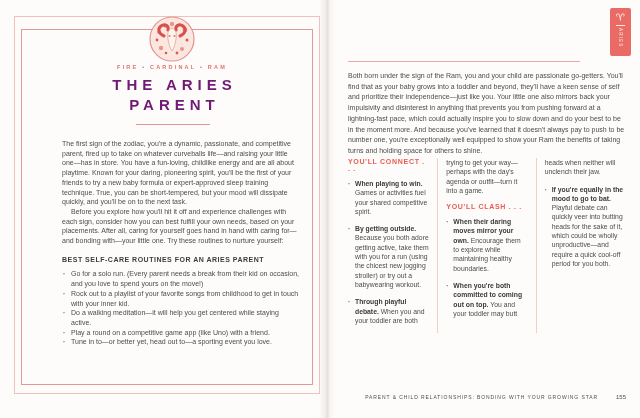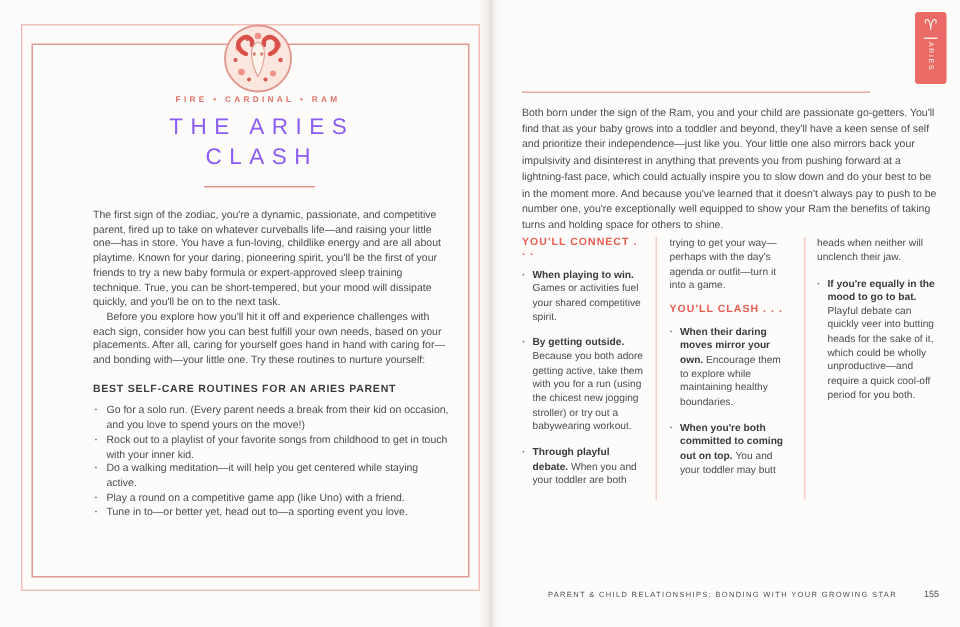--- a/index.html
+++ b/index.html
@@ -9,21 +9,21 @@
   .gutter{position:absolute;left:319px;top:0;width:16px;height:100%;
           background:linear-gradient(90deg,rgba(120,90,85,0) 0%,rgba(120,90,85,0.10) 42%,rgba(120,90,85,0.18) 52%,rgba(120,90,85,0.04) 70%,rgba(120,90,85,0) 100%);}
   
   .page-left{position:absolute;left:0;top:0;width:327px;height:418px;}
   .frame-outer{position:absolute;left:14px;top:16px;width:304px;height:376px;border:1px solid #f2c1bb;}
   .frame-inner{position:absolute;left:21px;top:29px;width:290px;height:354px;border:1px solid #e09a93;}
   .medallion{position:absolute;left:149px;top:16px;width:46px;height:46px;}
   .element-line{position:absolute;top:64px;left:20px;width:304px;text-align:center;
                 font-size:5.5px;font-weight:bold;letter-spacing:2.2px;color:#e0736b;}
   .book-title{position:absolute;top:75px;left:20px;width:304px;text-align:center;
-              font-size:15px;line-height:20px;font-weight:normal;letter-spacing:5px;text-indent:5px;color:#8b5cf6;}
+              font-size:15px;line-height:20px;font-weight:bold;letter-spacing:5px;text-indent:5px;color:#701a75;}
   .title-rule{position:absolute;top:124px;left:136px;width:74px;border-top:1px solid #e8938d;}
   .left-text{position:absolute;left:62px;top:139px;width:237px;font-size:7px;line-height:9.7px;}
   .left-text p{margin:0;}
   .left-text p.indented{text-indent:9px;}
   .selfcare-heading{margin:9px 0 5px;font-size:7px;font-weight:bold;letter-spacing:0.5px;color:#3c3c3c;}
   .selfcare-list{margin:0;padding:0;list-style:none;}
   .selfcare-list li{position:relative;padding-left:9px;margin:0;}
   .selfcare-list li::before{content:"\00B7";position:absolute;left:1px;top:0;font-weight:bold;color:#6b6b6b;}
   
   .page-right{position:absolute;left:330px;top:0;width:310px;height:418px;}
@@ -83,21 +83,21 @@
         <path d="M23 12 C19 14 18 18 19 23 C20 29 21 32 23 35 C25 32 26 29 27 23 C28 18 27 14 23 12 Z" fill="#fdf4ec" stroke="#e3a197" stroke-width="0.8"></path>
         <circle cx="20.5" cy="20" r="1.1" fill="#d87d73"></circle>
         <circle cx="25.5" cy="20" r="1.1" fill="#d87d73"></circle>
       </svg>
     </div>
 
     <div class="element-line">FIRE • CARDINAL • RAM</div>
 
     <div class="book-title">
       <div>THE ARIES</div>
-      <div>CLASH</div>
+      <div>PARENT</div>
     </div>
     <div class="title-rule"></div>
 
     <div class="left-text">
       <p>The first sign of the zodiac, you're a dynamic, passionate, and competitive parent, fired up to take on whatever curveballs life—and raising your little one—has in store. You have a fun-loving, childlike energy and are all about playtime. Known for your daring, pioneering spirit, you'll be the first of your friends to try a new baby formula or expert-approved sleep training technique. True, you can be short-tempered, but your mood will dissipate quickly, and you'll be on to the next task.</p>
       <p class="indented">Before you explore how you'll hit it off and experience challenges with each sign, consider how you can best fulfill your own needs, based on your placements. After all, caring for yourself goes hand in hand with caring for—and bonding with—your little one. Try these routines to nurture yourself:</p>
       <h2 class="selfcare-heading">BEST SELF-CARE ROUTINES FOR AN ARIES PARENT</h2>
       <ul class="selfcare-list" id="selfcare-list">
           <li>Go for a solo run. (Every parent needs a break from their kid on occasion, and you love to spend yours on the move!)</li>
           <li>Rock out to a playlist of your favorite songs from childhood to get in touch with your inner kid.</li>

